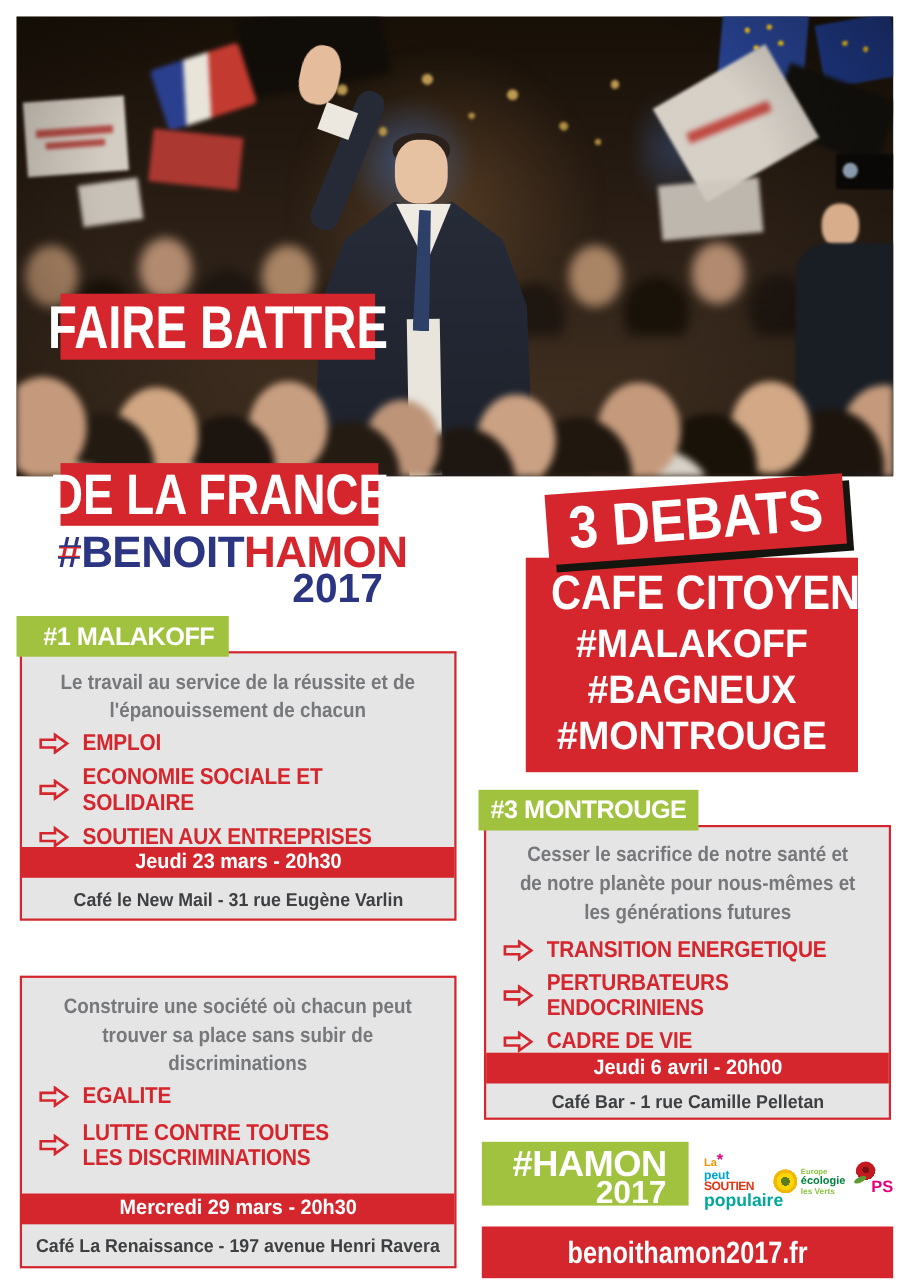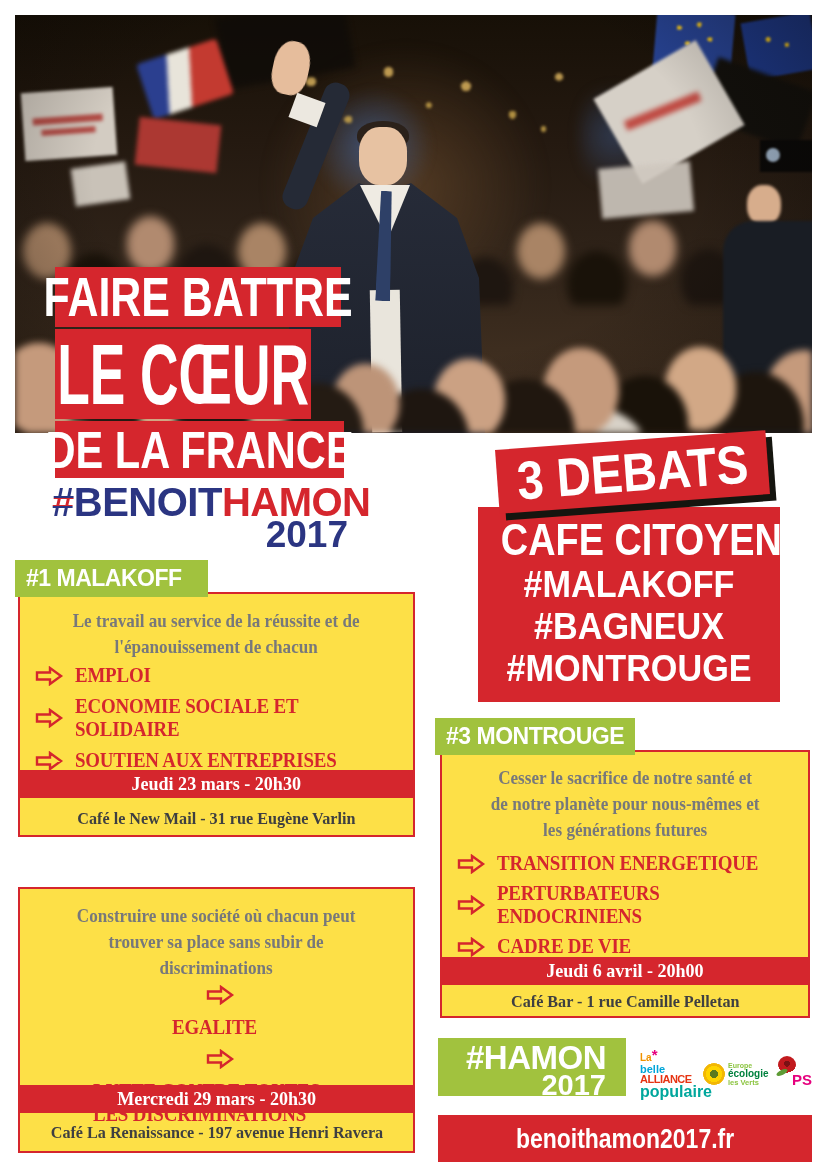--- a/index.html
+++ b/index.html
@@ -131,41 +131,41 @@
   .cafebox{position:absolute;left:478px;top:507px;width:302px;height:195px;background:var(--red);
     color:#fff;font-weight:bold;text-align:center;z-index:7;}
   .cafebox .ct{margin-top:9px;font-size:44px;line-height:48px;}
   .cafebox .ct span{display:inline-block;transform:scaleX(.86);white-space:nowrap;}
   .cafebox .tag{font-size:36px;line-height:42px;}
   .cafebox .tag span{display:inline-block;transform:scaleX(.95);white-space:nowrap;}
 
   
   .shead{position:absolute;background:var(--green);color:#fff;font-weight:bold;font-size:23px;
          line-height:37px;height:37px;padding-left:11px;letter-spacing:-.5px;z-index:4;box-sizing:border-box;}
-  .sbox{position:absolute;background:#fde047;border:2px solid var(--red);box-sizing:border-box;z-index:3;font-family:Liberation Serif, serif;}
+  .sbox{position:absolute;background:#e5e5e5;border:2px solid var(--red);box-sizing:border-box;z-index:3;}
   .intro{position:absolute;left:0;right:0;text-align:center;color:var(--gray);font-weight:bold;
          font-size:19px;line-height:1.38;white-space:pre-line;}
   .intro span{display:inline-block;transform:scaleX(.9);transform-origin:center top;white-space:pre-line;width:111%;margin-left:-5.5%;}
   .items{position:absolute;left:14px;right:8px;}
   .item{display:flex;align-items:center;gap:11px;font-weight:bold;color:var(--red);font-size:21px;}
   .item .lbl{display:inline-block;transform:scaleX(.9);transform-origin:left center;
              white-space:pre-line;line-height:1.1;letter-spacing:-.2px;}
   .arrow-icon{flex:0 0 auto;display:block;}
   .datebar{position:absolute;left:0;right:0;height:28px;background:var(--red);color:#fff;
            font-weight:bold;font-size:19px;text-align:center;line-height:28px;}
   .datebar span{display:inline-block;transform:scaleX(.95);white-space:nowrap;}
   .venue{position:absolute;left:0;right:0;text-align:center;color:var(--dark);font-weight:bold;font-size:17px;}
   .venue span{display:inline-block;transform:scaleX(.95);white-space:nowrap;}
-  .s1h{left:15px;top:560px;width:193px;}
+  .s1h{left:15px;top:560px;width:193px;text-align:center;}
   .s1b{left:18px;top:592px;width:397px;height:245px;}
   .s1b .intro{top:14px;} .s1b .items{top:70px;} .s1b .item{margin-bottom:8px;}
   .s1b .datebar{top:176px;} .s1b .venue{top:208px;line-height:33px;}
   .s2h{left:15px;top:855px;width:186px;}
   .s2b{left:18px;top:887px;width:397px;height:266px;}
-  .s2b .intro{top:14px;} .s2b .items{top:96px;} .s2b .item{margin-bottom:10px;flex-direction:column;}
+  .s2b .intro{top:14px;} .s2b .items{top:96px;} .s2b .item{margin-bottom:10px;}
   .s2b .datebar{top:196px;} .s2b .venue{top:226px;line-height:35px;}
   .s3h{left:435px;top:718px;width:200px;}
   .s3b{left:440px;top:750px;width:370px;height:268px;}
   .s3b .intro{top:13px;} .s3b .items{top:100px;} .s3b .item{margin-bottom:7px;}
   .s3b .datebar{top:205px;} .s3b .venue{top:234px;line-height:32px;}
 
   
   .hamonbox{position:absolute;left:438px;top:1038px;width:188px;height:58px;background:var(--green);
     color:#fff;font-weight:bold;text-align:right;box-sizing:border-box;padding:5px 20px 0 0;z-index:3;}
   .hamonbox .l1{font-size:33px;line-height:29px;letter-spacing:-.5px;}
@@ -241,23 +241,20 @@
     </div>
     <div class="crowd-front"></div>
     <div class="caption">
       
     </div>
   </div>
 
   <div class="tblock t1">
       <span>FAIRE BATTRE</span>
     </div>
-  <div class="tblock t2">
-      <span>LE CŒUR</span>
-    </div>
   <div class="tblock t3">
       <span>DE LA FRANCE</span>
     </div>
   <div class="hashline"><span class="hash">#</span><span class="hname1">BENOIT</span><span class="hname2">HAMON</span></div>
   <div class="hyear">2017</div>
 
   <div class="banner">
       <span>3 DEBATS</span>
     </div>
   <div class="cafebox">
@@ -348,22 +345,22 @@
   </div>
 
   <div class="hamonbox">
     <div class="l1">#HAMON</div>
     <div class="l2">2017</div>
   </div>
 
   <div class="logos">
     <div class="logo-bap">
       <div><span class="bla">La</span><span class="bstar">*</span></div>
-      <div class="bbe">belle</div>
-      <div class="bal">ALLIANCE</div>
+      <div class="bbe">peut</div>
+      <div class="bal">SOUTIEN</div>
       <div class="bpo">populaire</div>
     </div>
     <div class="logo-eelv">
       <div class="flower"></div>
       <div class="eelv-txt">
         <div class="e1">Europe</div>
         <div class="e2">écologie</div>
         <div class="e3">les Verts</div>
       </div>
     </div>

